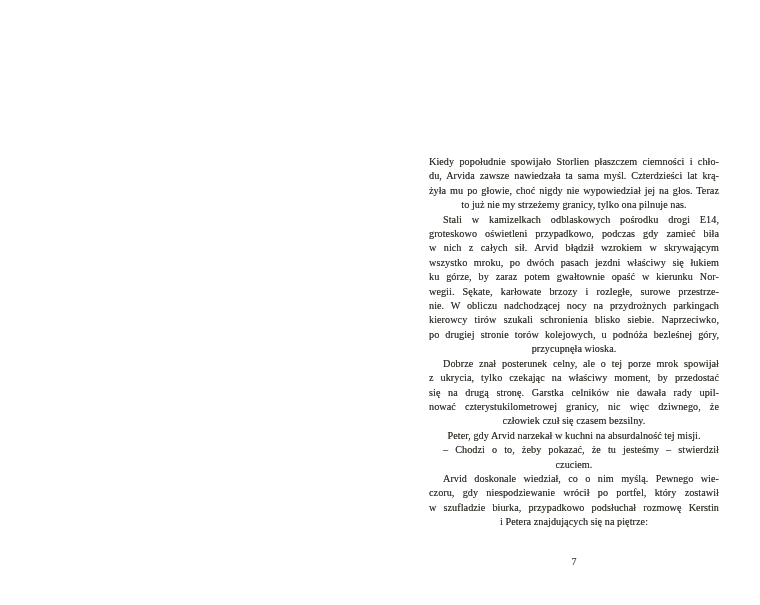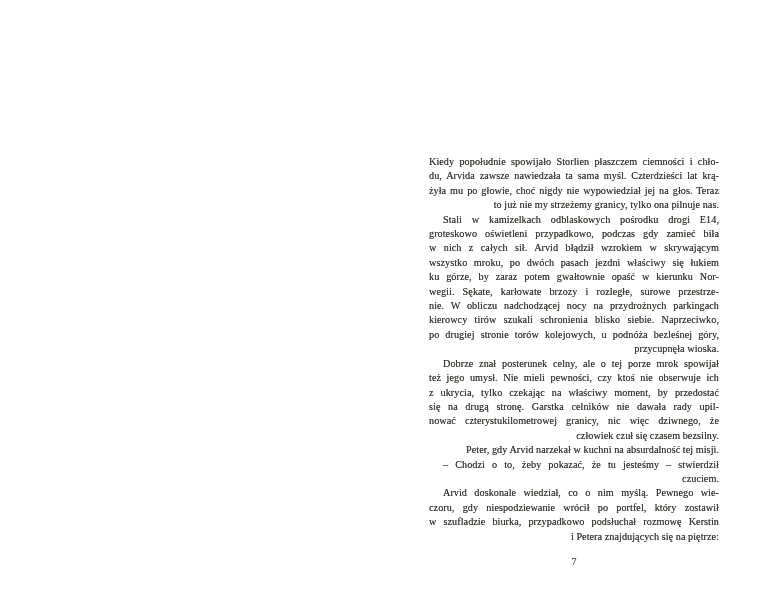--- a/index.html
+++ b/index.html
@@ -30,21 +30,21 @@
     text-shadow: 0 0 0.4px rgba(70, 64, 58, 0.75);
     letter-spacing: 0.05px;
   }
   .line {
     text-align: justify;
     text-align-last: justify;
     white-space: nowrap;
     overflow: visible;
   }
   .line.end {
-    text-align: right;
+    text-align: center;
     text-align-last: auto;
     white-space: normal;
   }
   .line.ind {
     padding-left: 14px;
   }
   .it {
   }
   .page-number {
     position: absolute;
@@ -70,21 +70,20 @@
       <div class="line"><span>groteskowo oświetleni przypadkowo, podczas gdy zamieć biła</span></div>
       <div class="line"><span>w nich z całych sił. Arvid błądził wzrokiem w skrywającym</span></div>
       <div class="line"><span>wszystko mroku, po dwóch pasach jezdni właściwy się łukiem</span></div>
       <div class="line"><span>ku górze, by zaraz potem gwałtownie opaść w kierunku Nor-</span></div>
       <div class="line"><span>wegii. Sękate, karłowate brzozy i rozległe, surowe przestrze-</span></div>
       <div class="line"><span>nie. W obliczu nadchodzącej nocy na przydrożnych parkingach</span></div>
       <div class="line"><span>kierowcy tirów szukali schronienia blisko siebie. Naprzeciwko,</span></div>
       <div class="line"><span>po drugiej stronie torów kolejowych, u podnóża bezleśnej góry,</span></div>
       <div class="line end"><span>przycupnęła wioska.</span></div>
       <div class="line ind"><span>Dobrze znał posterunek celny, ale o tej porze mrok spowijał</span></div>
-      <div class="line"><span>też jego umysł. Nie mieli pewności, czy ktoś nie obserwuje ich</span></div>
       <div class="line"><span>z ukrycia, tylko czekając na właściwy moment, by przedostać</span></div>
       <div class="line"><span>się na drugą stronę. Garstka celników nie dawała rady upil-</span></div>
       <div class="line"><span>nować czterystukilometrowej granicy, nic więc dziwnego, że</span></div>
       <div class="line end"><span>człowiek czuł się czasem bezsilny.</span></div>
       <div class="line end"><span>Peter, gdy Arvid narzekał w kuchni na absurdalność tej misji.</span></div>
       <div class="line ind"><span>– Chodzi o to, żeby pokazać, że tu jesteśmy – stwierdził</span></div>
       <div class="line end"><span>czuciem.</span></div>
       <div class="line ind"><span>Arvid doskonale wiedział, co o nim myślą. Pewnego wie-</span></div>
       <div class="line"><span>czoru, gdy niespodziewanie wrócił po portfel, który zostawił</span></div>
       <div class="line"><span>w szufladzie biurka, przypadkowo podsłuchał rozmowę Kerstin</span></div>

